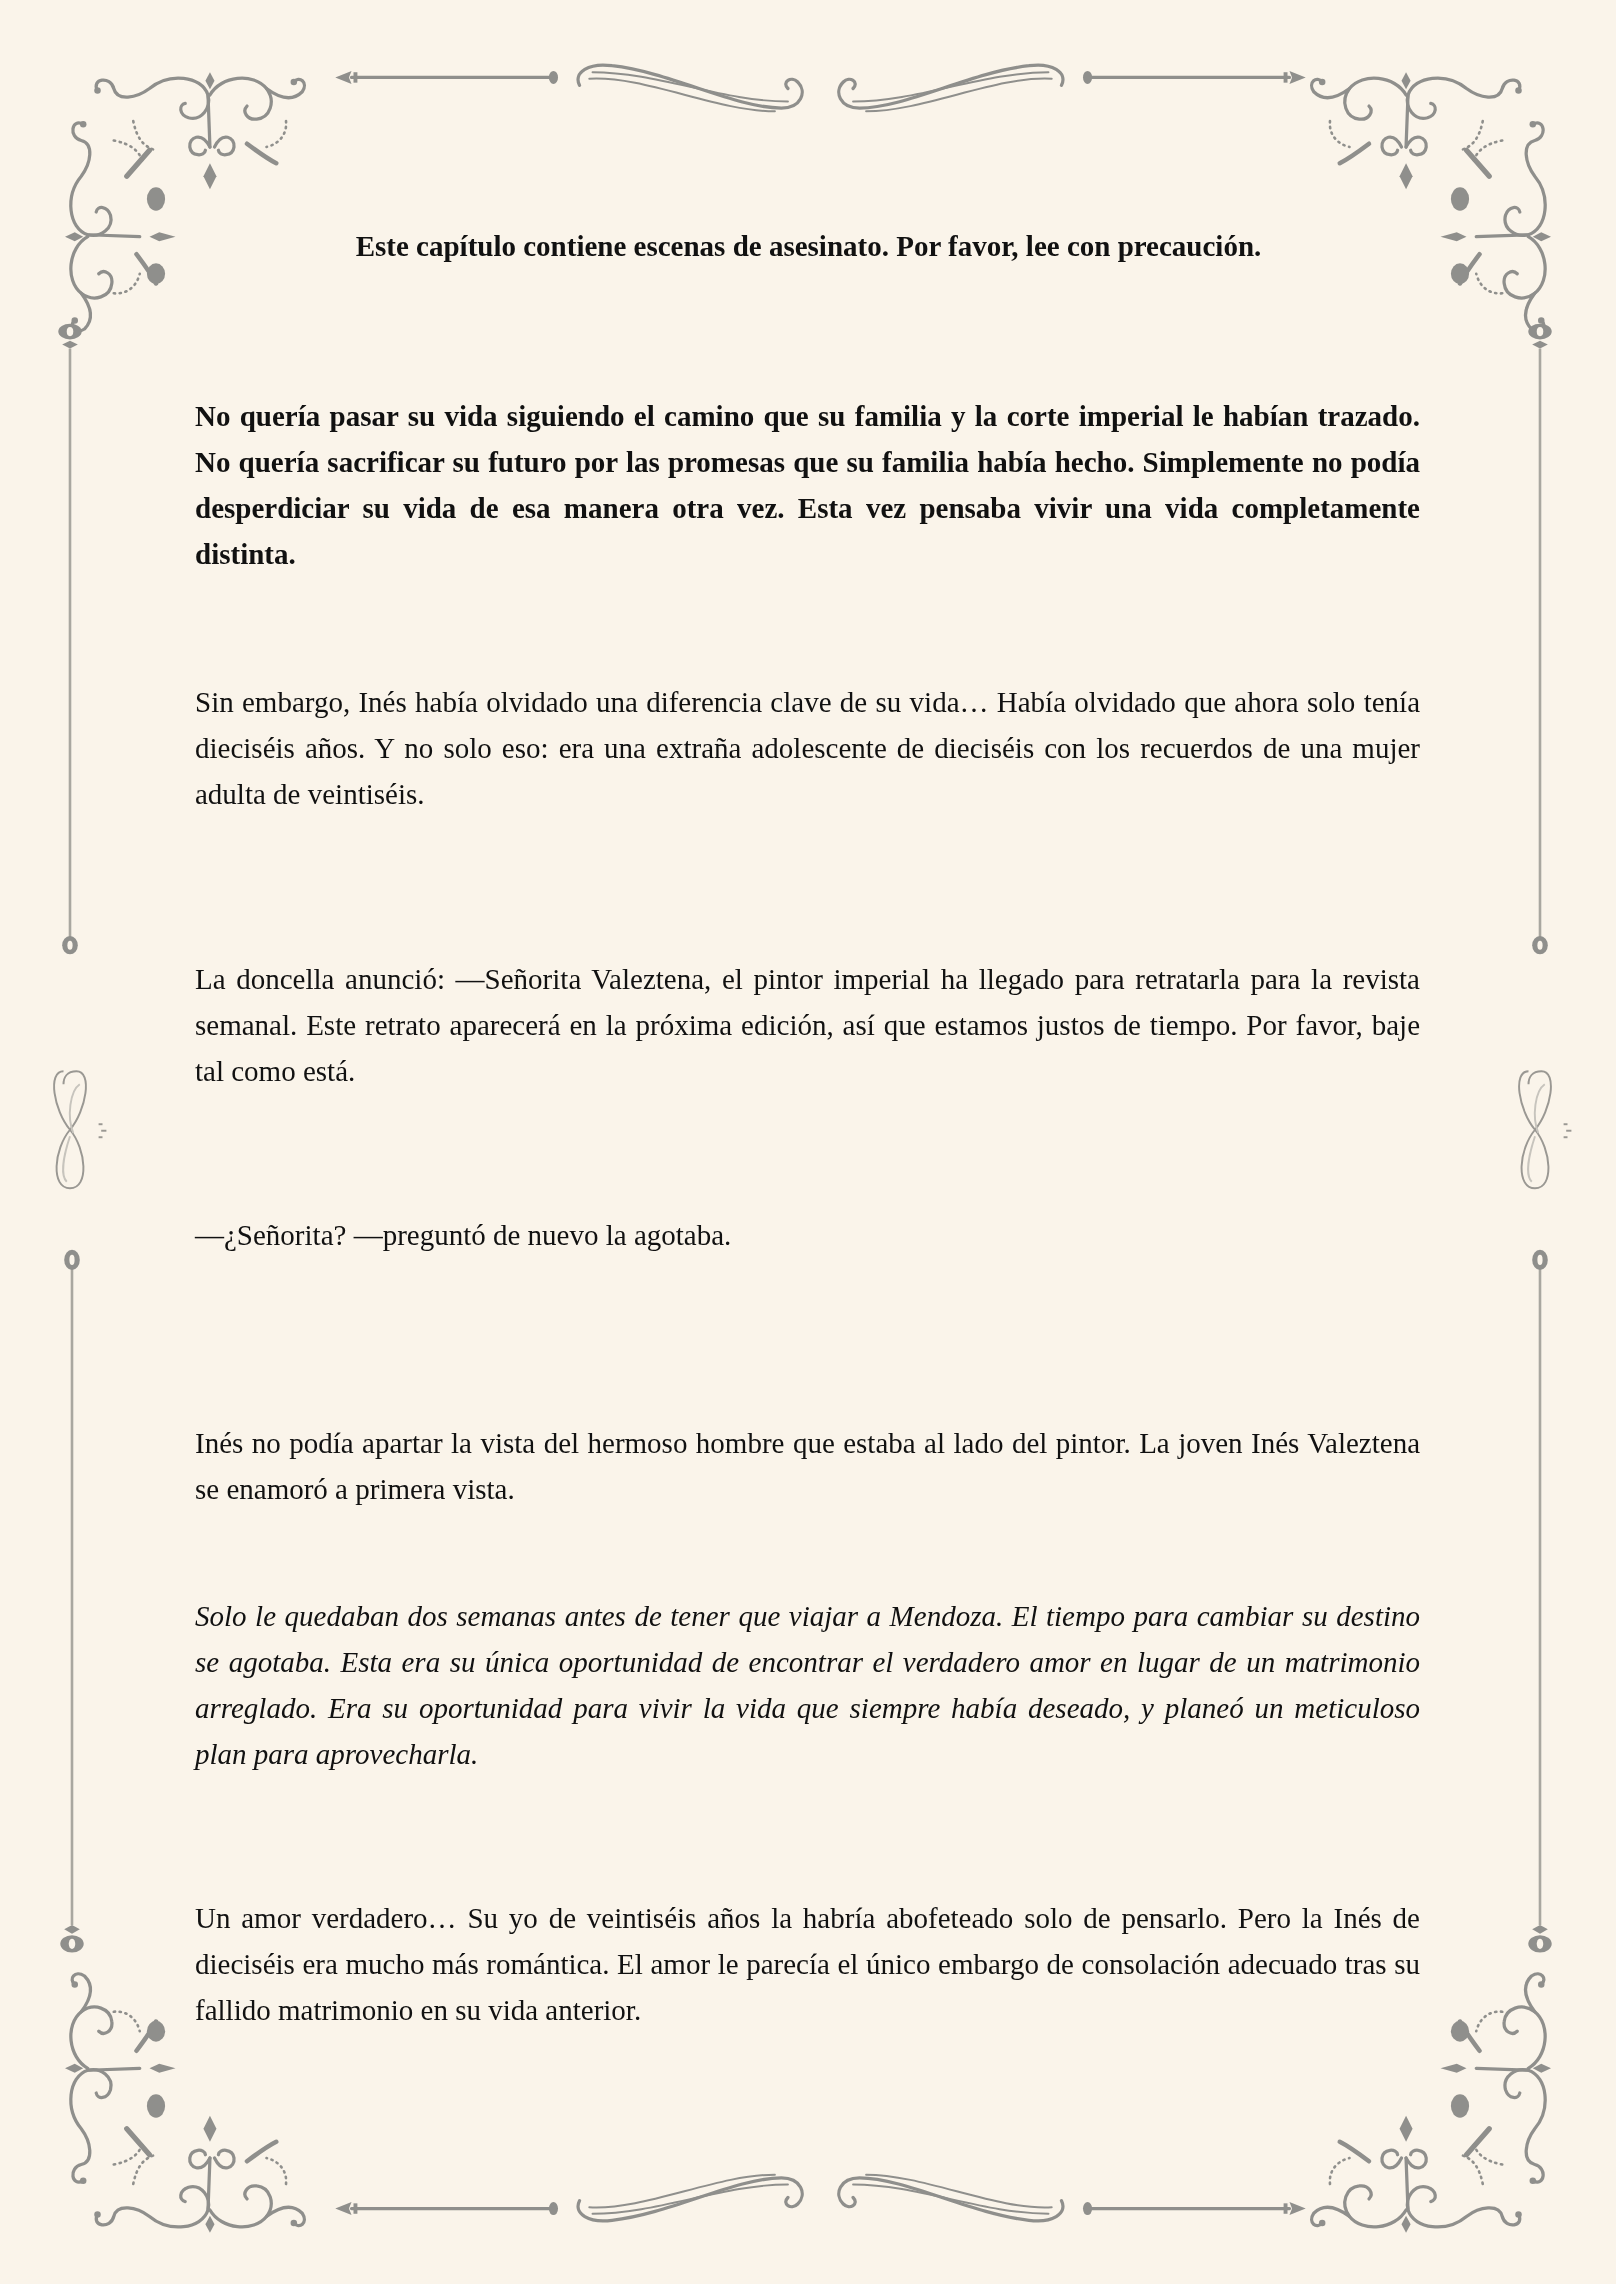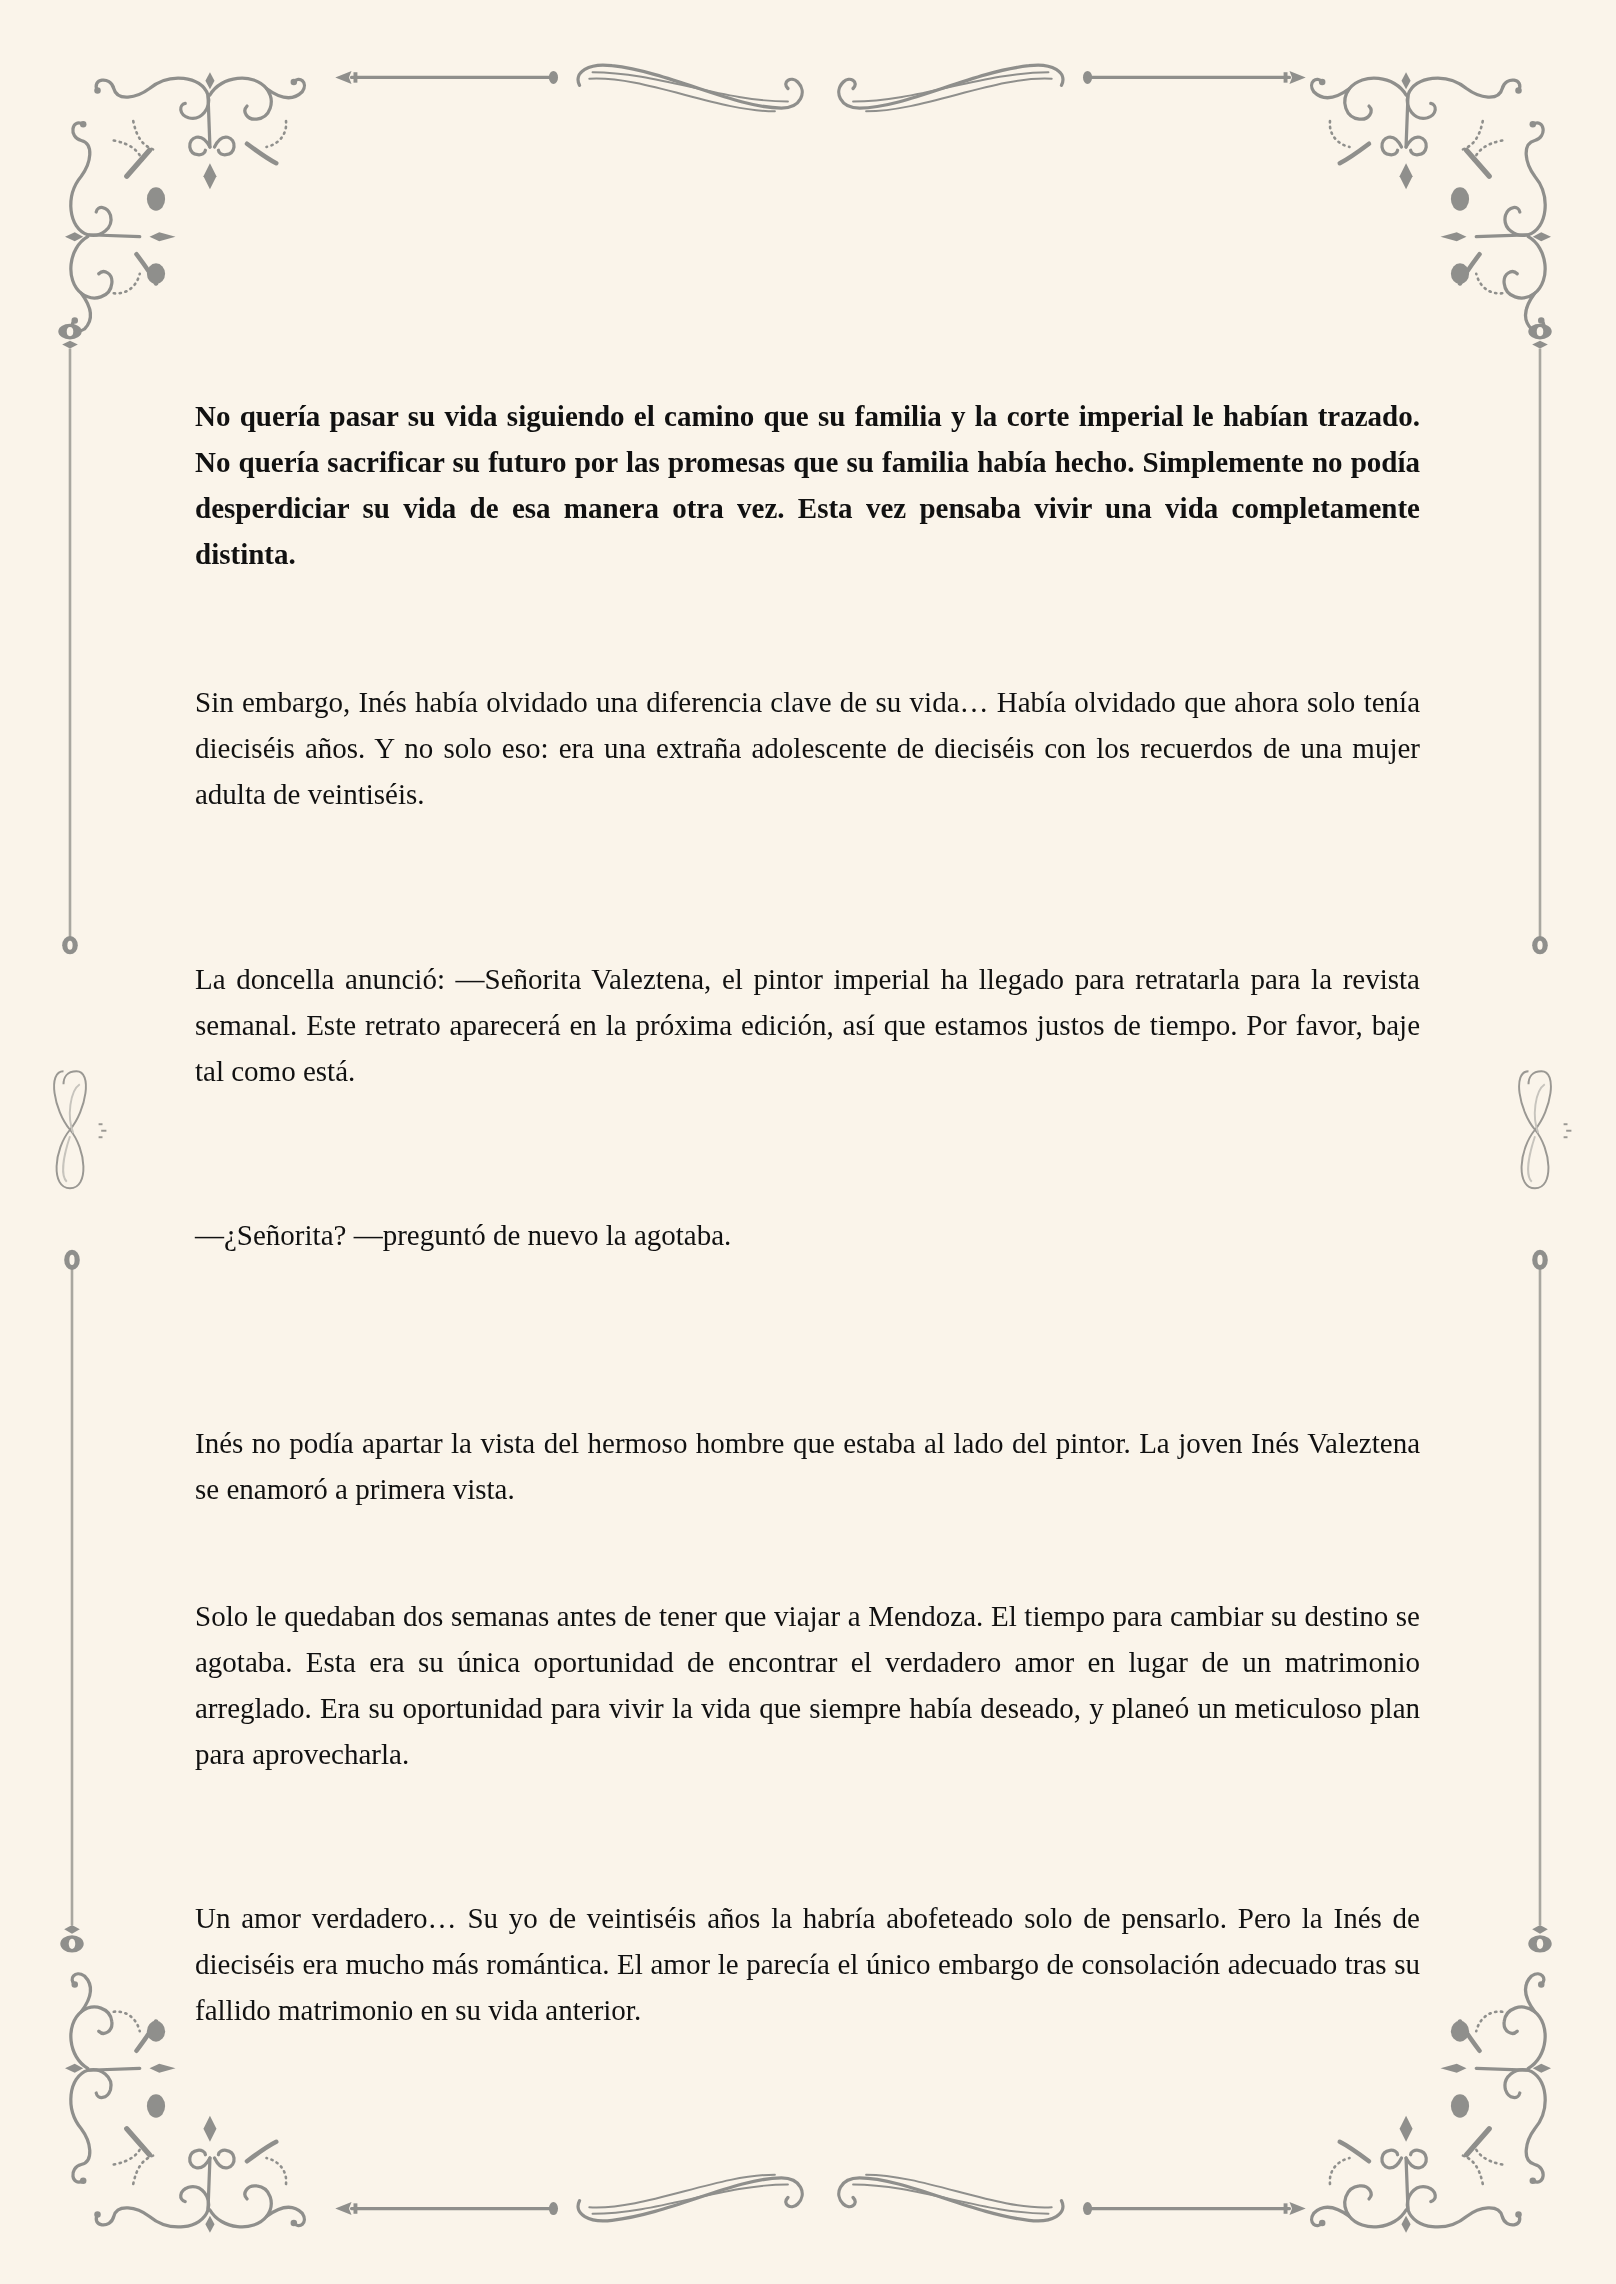--- a/index.html
+++ b/index.html
@@ -184,25 +184,26 @@
     <svg width="65" height="150" viewBox="0 0 100 230">
         <use href="#knot"></use>
         <g fill="#9a9893">
           <rect x="88" y="110" width="8" height="3"></rect>
           <rect x="84" y="100" width="6" height="3"></rect>
           <rect x="84" y="120" width="6" height="3"></rect>
         </g>
       </svg>
   </div>
 
+  <div class="warning">Este capítulo contiene escenas de asesinato. Por favor, lee con precaución.</div>
 
   <div class="body-text" style="top:0;">
     <p style="top:393px;font-weight:bold;">No quería pasar su vida siguiendo el camino que su familia y la corte imperial le habían trazado. No quería sacrificar su futuro por las promesas que su familia había hecho. Simplemente no podía desperdiciar su vida de esa manera otra vez. Esta vez pensaba vivir una vida completamente distinta.</p>
     <p style="top:679px;">Sin embargo, Inés había olvidado una diferencia clave de su vida… Había olvidado que ahora solo tenía dieciséis años. Y no solo eso: era una extraña adolescente de dieciséis con los recuerdos de una mujer adulta de veintiséis.</p>
     <p style="top:956px;">La doncella anunció: —Señorita Valeztena, el pintor imperial ha llegado para retratarla para la revista semanal. Este retrato aparecerá en la próxima edición, así que estamos justos de tiempo. Por favor, baje tal como está.</p>
     <p style="top:1212px;">—¿Señorita? —preguntó de nuevo la agotaba.</p>
     <p style="top:1380px;margin-top:40px;">Inés no podía apartar la vista del hermoso hombre que estaba al lado del pintor. La joven Inés Valeztena se enamoró a primera vista.</p>
-    <p style="top:1593px;">Solo le quedaban dos semanas antes de tener que viajar a Mendoza. El tiempo para cambiar su destino se agotaba. Esta era su única oportunidad de encontrar el verdadero amor en lugar de un matrimonio arreglado. Era su oportunidad para vivir la vida que siempre había deseado, y planeó un meticuloso plan para aprovecharla.</p>
+    <p style="top:1593px;font-style:italic;">Solo le quedaban dos semanas antes de tener que viajar a Mendoza. El tiempo para cambiar su destino se agotaba. Esta era su única oportunidad de encontrar el verdadero amor en lugar de un matrimonio arreglado. Era su oportunidad para vivir la vida que siempre había deseado, y planeó un meticuloso plan para aprovecharla.</p>
     <p style="top:1895px;">Un amor verdadero… Su yo de veintiséis años la habría abofeteado solo de pensarlo. Pero la Inés de dieciséis era mucho más romántica. El amor le parecía el único embargo de consolación adecuado tras su fallido matrimonio en su vida anterior.</p>
   </div>
 
 </div>
 
 
 </body></html>

